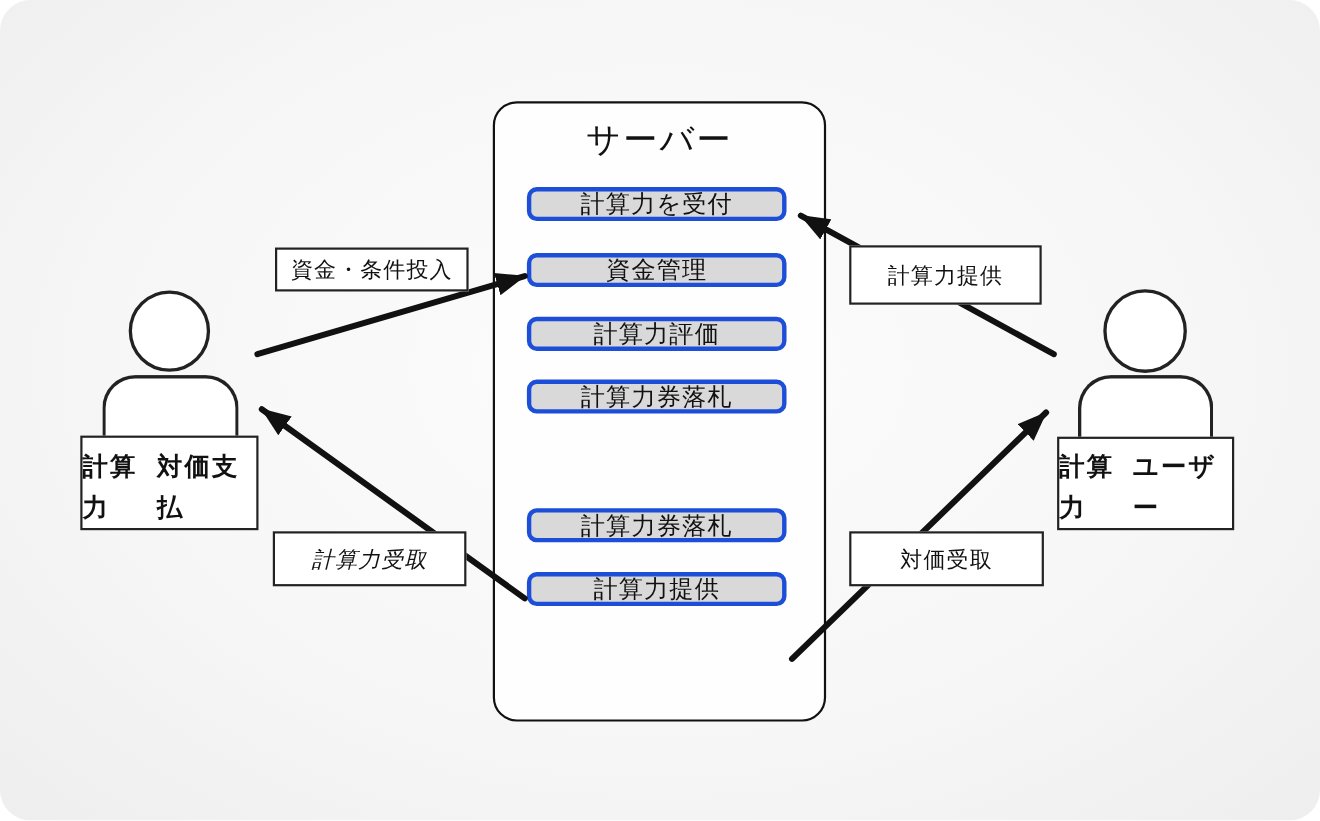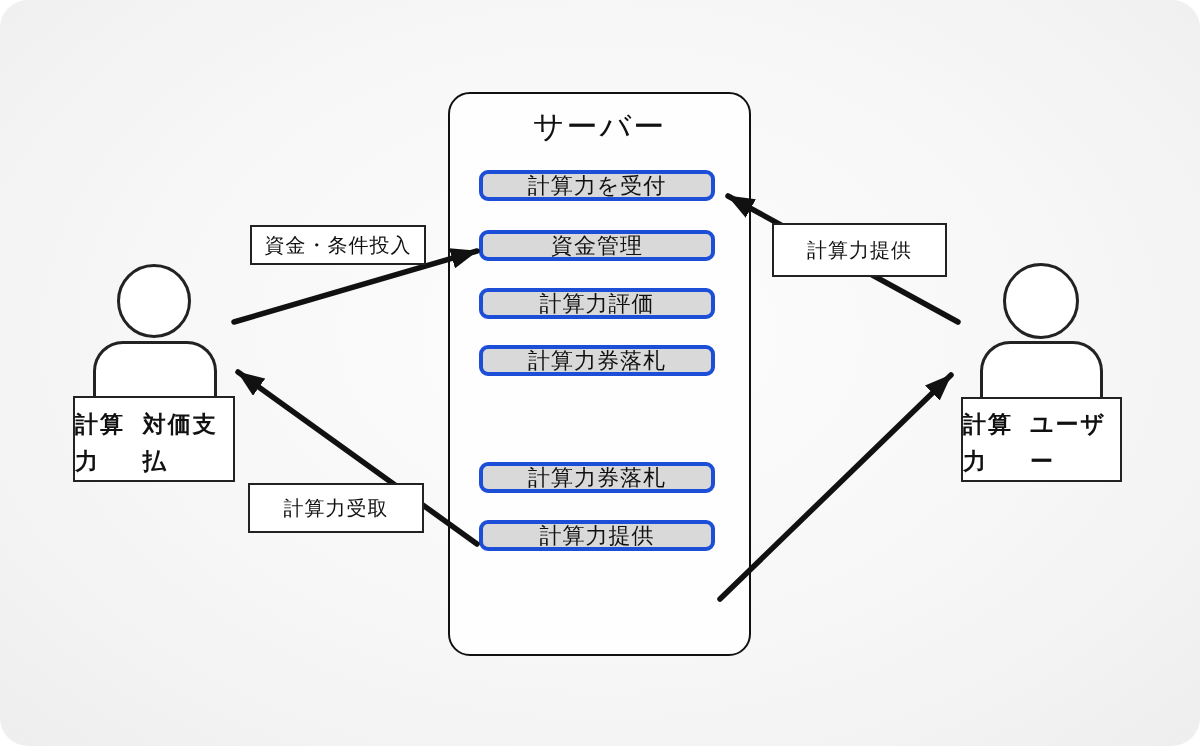--- a/index.html
+++ b/index.html
@@ -51,21 +51,21 @@
   .name-owner{left:961px;top:397px;width:161px;height:85px;}
   
   .arrow-layer{position:absolute;left:0;top:0;width:1200px;height:746px;z-index:2;pointer-events:none;}
   .flow-label{
     position:absolute;background:#fff;border:2px solid #222;box-sizing:border-box;
     display:flex;align-items:center;justify-content:center;
     font-size:20px;letter-spacing:1px;z-index:3;
   }
   .lbl-invest{left:250px;top:225px;width:176px;height:40px;}
   .lbl-provide{left:772px;top:223px;width:175px;height:54px;}
-  .lbl-receive-power{left:248px;top:483px;width:176px;height:50px;}
+  .lbl-receive-power{left:248px;top:483px;width:176px;height:50px;font-style:italic;}
   .lbl-receive-comp{left:772px;top:483px;width:177px;height:50px;}
 </style>
 </head>
 <body>
 
 <div class="canvas">
 
   <div class="bg-panel"></div>
 
   <div class="server">
@@ -100,14 +100,15 @@
     </defs>
     <line x1="234" y1="322" x2="477" y2="251" stroke="#111" stroke-width="5.5" stroke-linecap="round" marker-end="url(#ah)"></line>
     <line x1="477" y1="544" x2="238" y2="372" stroke="#111" stroke-width="5.5" stroke-linecap="round" marker-end="url(#ah)"></line>
     <line x1="958" y1="322" x2="728" y2="196" stroke="#111" stroke-width="5.5" stroke-linecap="round" marker-end="url(#ah)"></line>
     <line x1="720" y1="599" x2="951" y2="375" stroke="#111" stroke-width="5.5" stroke-linecap="round" marker-end="url(#ah)"></line>
   </svg>
 
   <div class="flow-label lbl-invest">資金・条件投入</div>
   <div class="flow-label lbl-provide">計算力提供</div>
   <div class="flow-label lbl-receive-power">計算力受取</div>
+  <div class="flow-label lbl-receive-comp">対価受取</div>
 
 </div>
 
 </body></html>

